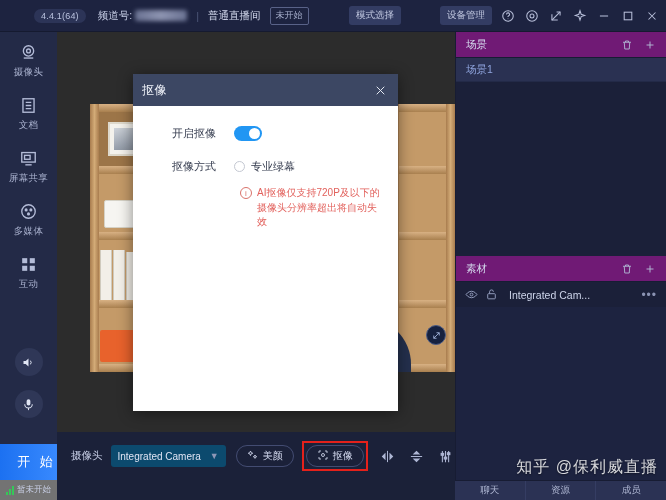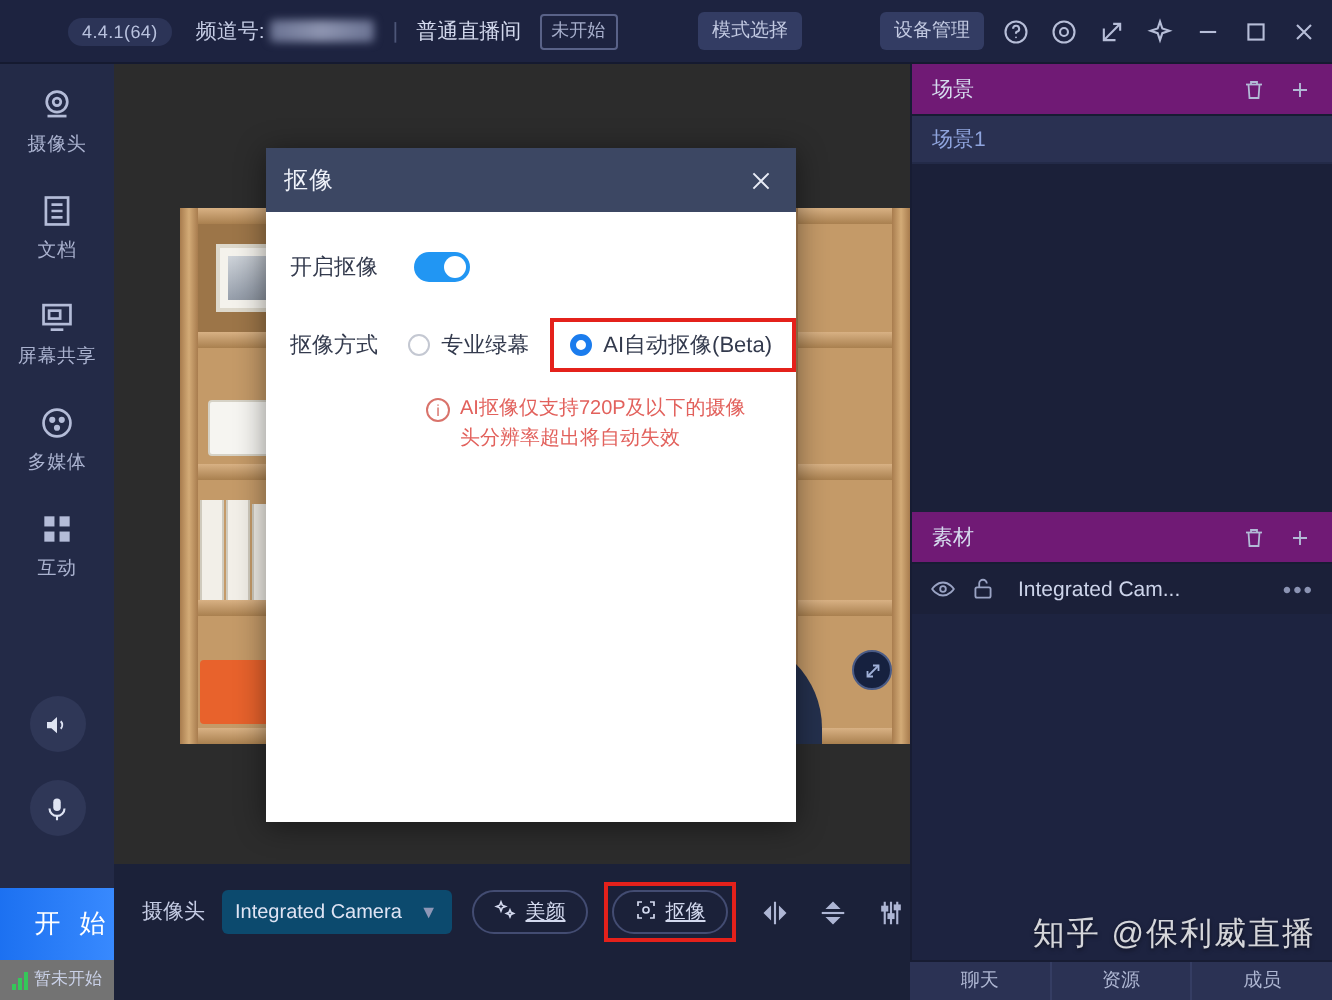--- a/index.html
+++ b/index.html
@@ -157,21 +157,21 @@
   .dlg-head {
     height: 32px; background: #3c4763;
     display: flex; align-items: center; padding: 0 9px;
   }
   .dlg-title { color: #f0f3fa; font-size: 12px; letter-spacing: .5px; }
   .dlg-close {
     margin-left: auto; color: #e8ecf6; cursor: pointer;
     width: 18px; height: 18px; display: flex; align-items: center; justify-content: center;
   }
   .dlg-close svg { width: 13px; height: 13px; }
-  .dlg-body { padding: 20px 0 0 12px; flex: 1; }
+  .dlg-body { padding: 20px 0 0 39px; flex: 1; }
   .row { display: flex; align-items: center; margin-bottom: 18px; }
   .row-label { font-size: 11px; color: #333a4d; width: 62px; white-space: nowrap; }
   .toggle {
     width: 28px; height: 15px; border-radius: 8px;
     background: #2196f3; position: relative; cursor: pointer;
   }
   .toggle:after {
     content: ""; position: absolute; right: 2px; top: 2px;
     width: 11px; height: 11px; border-radius: 50%; background: #fff;
   }
@@ -249,21 +249,20 @@
     border-radius: 3px; display: flex; align-items: center;
     padding: 0 7px; cursor: pointer;
   }
   .cam-select .val { color: #dfe4f4; font-size: 10px; white-space: nowrap; overflow: hidden; }
   .cam-select .chev { margin-left: auto; color: #8e97b7; font-size: 9px; }
   .pill-btn {
     height: 22px; border: 1px solid #434c72; border-radius: 11px;
     display: flex; align-items: center; gap: 4px; padding: 0 10px;
     color: #d3d9ee; font-size: 10px; margin-left: 10px; cursor: pointer;
     white-space: nowrap;
-    text-decoration: underline;
   }
   .pill-btn svg { width: 12px; height: 12px; }
   .hl-box { border: 2px solid #e4211b; padding: 2px; margin-left: 8px; display: flex; }
   .hl-box .pill-btn { margin-left: 0; }
   .tool-ic {
     width: 20px; height: 20px; margin-left: 11px; color: #aeb6d4; cursor: pointer;
     display: flex; align-items: center; justify-content: center;
   }
   .tool-ic svg { width: 15px; height: 15px; }
 
@@ -494,26 +493,20 @@
         <span class="row-label">开启抠像</span>
         <span class="toggle"></span>
       </div>
 
       <div class="row">
         <span class="row-label">抠像方式</span>
         <span class="radio-group">
           <span class="radio-opt">
             <span class="radio-dot"></span>
             <span class="radio-text">专业绿幕</span>
-          </span>
-          <span class="radio-wrap-hl">
-            <span class="radio-opt sel">
-              <span class="radio-dot"></span>
-              <span class="radio-text">AI自动抠像(Beta)</span>
-            </span>
           </span>
         </span>
       </div>
 
       <div class="warn">
         <span class="warn-icon">i</span>
         <span class="warn-text">AI抠像仅支持720P及以下的摄像头分辨率超出将自动失效</span>
       </div>
 
     </div>

